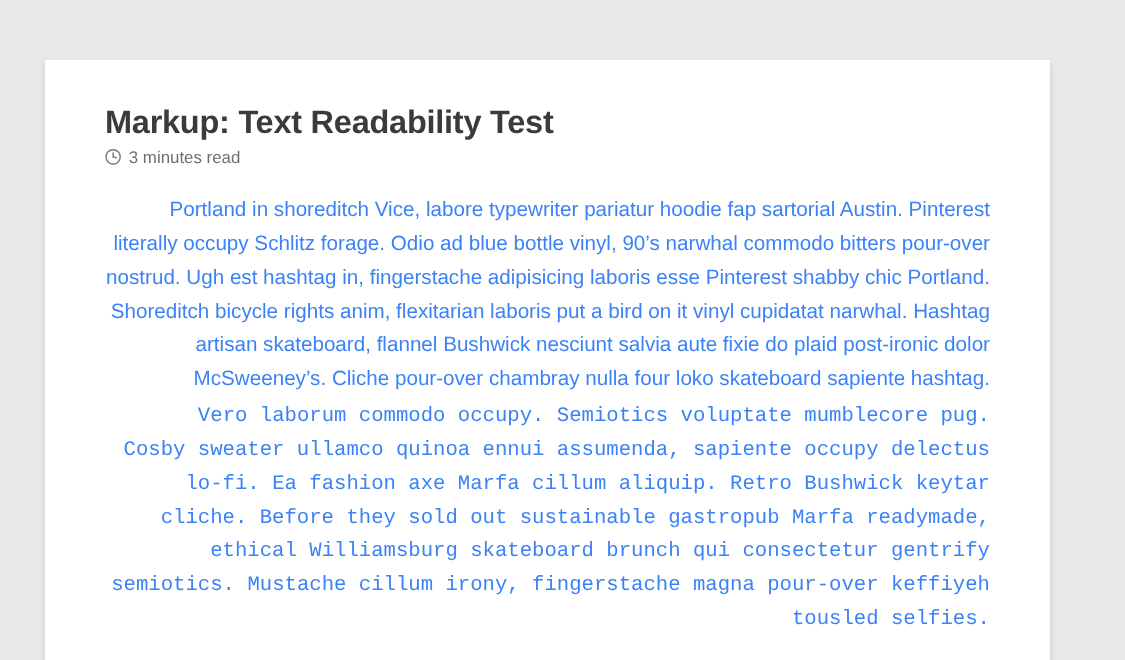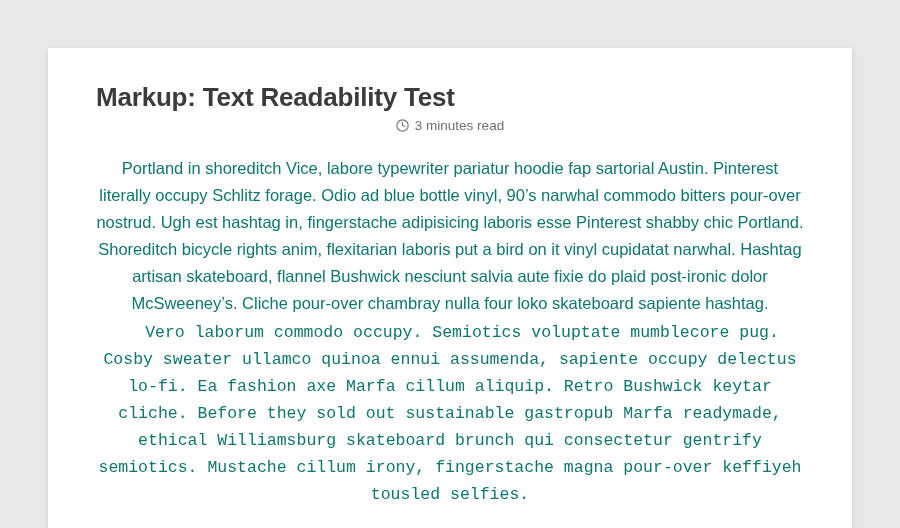--- a/index.html
+++ b/index.html
@@ -14,21 +14,20 @@
     overflow: hidden;
   }
   .page-wrap {
     width: 876px;
     height: 528px;
     box-sizing: border-box;
     display: flex;
     align-items: flex-start;
     justify-content: center;
     padding-top: 48px;
-    margin-left: 12px;
   }
   .article-card {
     width: 804px;
     background: #ffffff;
     box-sizing: border-box;
     padding: 34px 48px 42px 48px;
     box-shadow: 0 2px 5px rgba(0,0,0,0.12);
   }
   .article-title {
     font-family: "Liberation Sans", sans-serif;
@@ -37,43 +36,42 @@
     color: #3b3b3b;
     margin: 0 0 6px 0;
     letter-spacing: -0.2px;
     line-height: 1.2;
   }
   .meta-row {
     display: flex;
     align-items: center;
     gap: 6px;
     margin: 0 0 22px 0;
-    justify-content: center;
   }
   .clock-icon {
     display: inline-block;
     width: 13px;
     height: 13px;
     position: relative;
     flex: 0 0 auto;
   }
   .clock-icon svg { display: block; }
   .meta-text {
     font-size: 13.5px;
     color: #6f6f6f;
     font-family: "Liberation Sans", sans-serif;
     line-height: 1;
   }
   .article-body p {
     font-family: "Liberation Sans", sans-serif;
     font-size: 16.5px;
     line-height: 1.64;
-    color: #0f766e;
+    color: #3b82f6;
     margin: 0 0 2px 0;
-    text-align: center;
+    text-align: right;
   }
   .article-body p.indented {
     text-indent: 24px;
     font-family: Liberation Mono, monospace;
   }
 </style>
 </head>
 <body>
 
 <div class="page-wrap">

